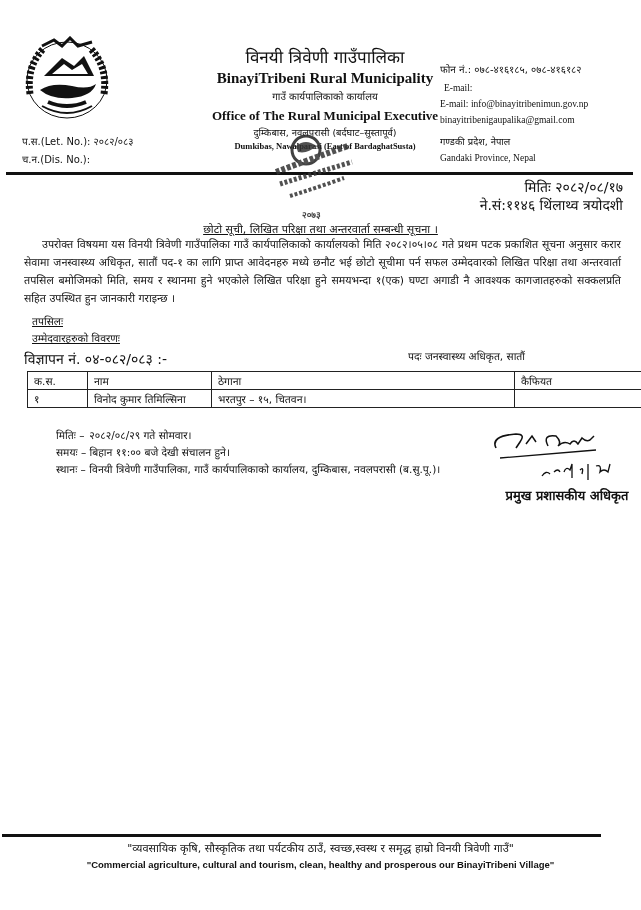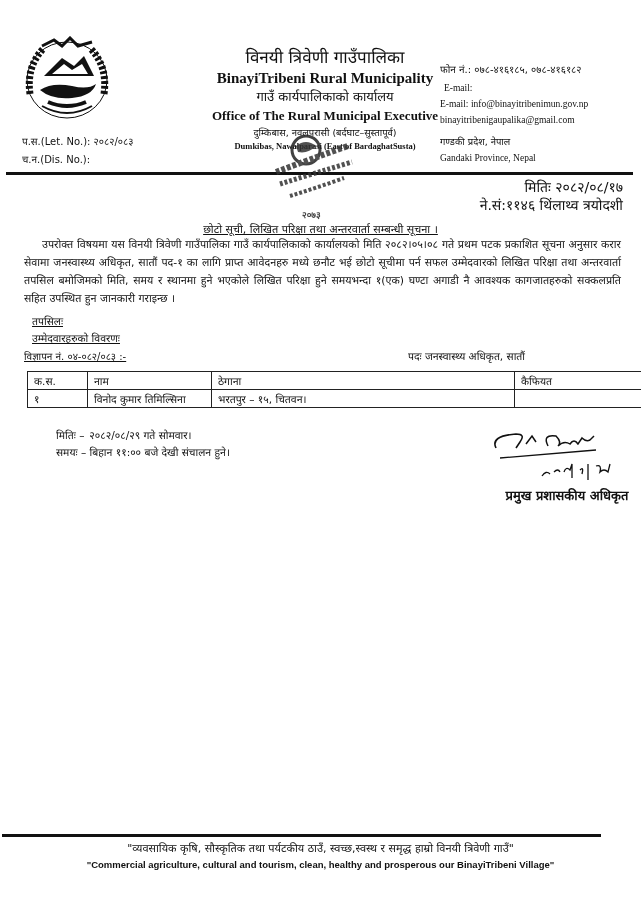--- a/index.html
+++ b/index.html
@@ -7,21 +7,21 @@
   .abs { position: absolute; }
   .serif { font-family: "Liberation Serif", "DejaVu Serif", serif; }
   .sans { font-family: "Liberation Sans", "DejaVu Sans", sans-serif; }
   .deva { font-family: "DejaVu Sans", sans-serif; }
 
   
   #emblem { left: 22px; top: 36px; width: 90px; height: 86px; }
   #head-center { left: 200px; top: 46px; width: 250px; text-align: center; }
   #head-center .np-title { font-size: 17px; line-height: 22px; }
   #head-center .en-title { font-size: 15px; font-weight: bold; line-height: 20px; }
-  #head-center .np-sub { font-size: 13px; line-height: 18px; }
+  #head-center .np-sub { font-size: 10px; line-height: 18px; }
   #head-center .en-sub { font-size: 13px; font-weight: bold; line-height: 20px; }
   #head-center .np-addr { font-size: 9.5px; line-height: 14px; }
   #head-center .en-addr { font-size: 8.5px; font-weight: bold; line-height: 13px; }
 
   #contact { left: 440px; top: 62px; width: 200px; font-size: 9.5px; line-height: 16px; }
   #contact .phone { font-size: 10px; margin-bottom: 2px; }
   #contact .gap { height: 6px; }
 
   #letno { left: 22px; top: 133px; font-size: 10px; line-height: 18px; }
 
@@ -33,21 +33,21 @@
 
   #date-block { right: 18px; top: 178px; text-align: right; font-size: 14px; line-height: 18px; }
 
   #subject { left: 0; right: 0; top: 221px; text-align: center; font-size: 11px; text-decoration: underline; }
 
   #body-text { left: 24px; right: 20px; top: 236px; font-size: 10.8px; line-height: 18px; text-align: justify; text-indent: 18px; }
 
   #tapasil { left: 24px; top: 313px; font-size: 10.5px; line-height: 17px; }
   #tapasil div { text-decoration: underline; margin-left: 8px; }
 
-  #advert-no { left: 24px; top: 349px; font-size: 10px; text-decoration: underline; }
+  #advert-no { left: 24px; top: 349px; font-size: 14px; }
   #post { left: 408px; top: 349px; font-size: 10.5px; }
 
   #cand-table { left: 27px; top: 371px; width: 640px; border-collapse: collapse; font-size: 10.5px; }
   #cand-table th, #cand-table td { border: 1px solid #222; text-align: left; font-weight: normal; padding: 1px 6px; height: 15px; }
   #cand-table .c1 { width: 47px; }
   #cand-table .c2 { width: 111px; }
   #cand-table .c3 { width: 290px; }
 
   #schedule { left: 24px; top: 427px; font-size: 10.5px; line-height: 17px; }
   #schedule .lbl { display: inline-block; min-width: 30px; padding-left: 32px; }
@@ -161,20 +161,24 @@
 
 <div id="schedule" class="abs deva">
   <div>
     <span class="lbl">मितिः –</span>
     <span>२०८२/०८/२९ गते सोमवार।</span>
   </div>
   <div>
     <span class="lbl">समयः –</span>
     <span>बिहान ११:०० बजे देखी संचालन हुने।</span>
   </div>
+  <div>
+    <span class="lbl">स्थानः –</span>
+    <span>विनयी त्रिवेणी गाउँपालिका, गाउँ कार्यपालिकाको कार्यालय, दुम्किबास, नवलपरासी (ब.सु.पू.)।</span>
+  </div>
 </div>
 
 <div id="signature" class="abs">
   <svg width="150" height="58" viewBox="0 0 150 58">
     <path d="M10 20 Q4 8 30 6 Q40 6 34 14 L30 20" fill="none" stroke="#111" stroke-width="1.6"></path>
     <path d="M40 16 L46 8 L50 14" fill="none" stroke="#111" stroke-width="1.5"></path>
     <path d="M62 18 Q56 6 70 8 Q76 14 72 18 Q78 12 84 16 Q88 10 92 16 L96 10 Q100 14 104 12 L108 8" fill="none" stroke="#111" stroke-width="1.5"></path>
     <path d="M14 30 L110 22" fill="none" stroke="#111" stroke-width="1.3"></path>
     <path d="M56 48 Q60 42 64 46 M68 44 Q72 40 74 44 M78 44 Q80 38 84 42 L86 36 L86 50 M94 42 Q98 38 96 46 M102 36 L102 52 M110 38 Q116 36 114 44 Q118 40 122 44 L124 36" fill="none" stroke="#111" stroke-width="1.3"></path>
   </svg>

